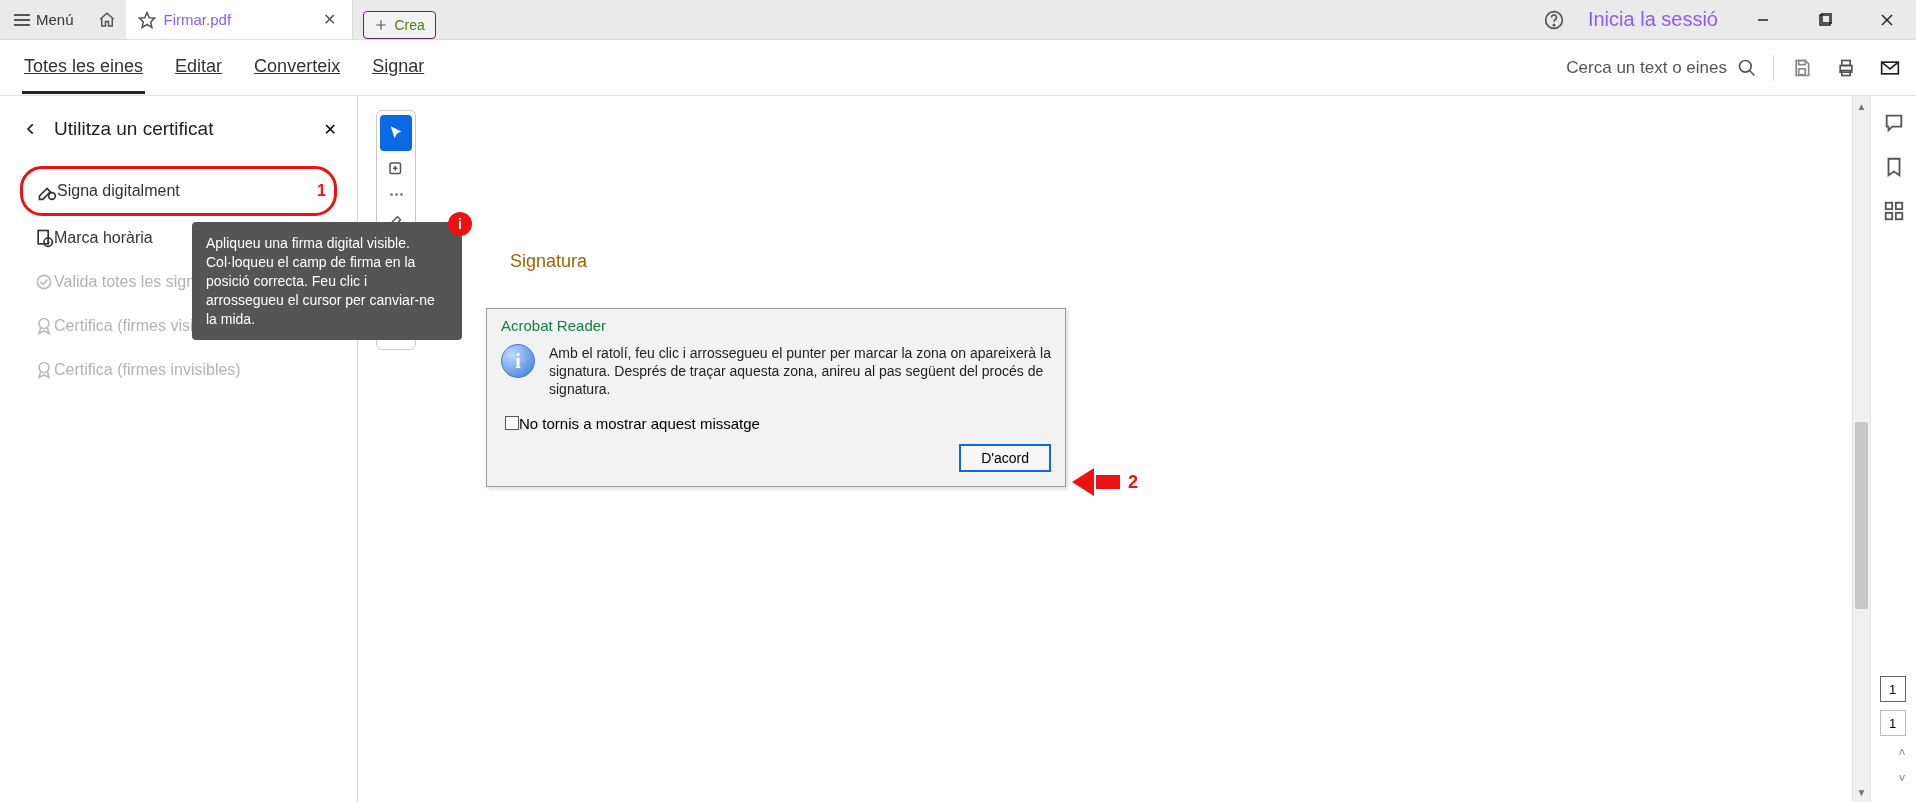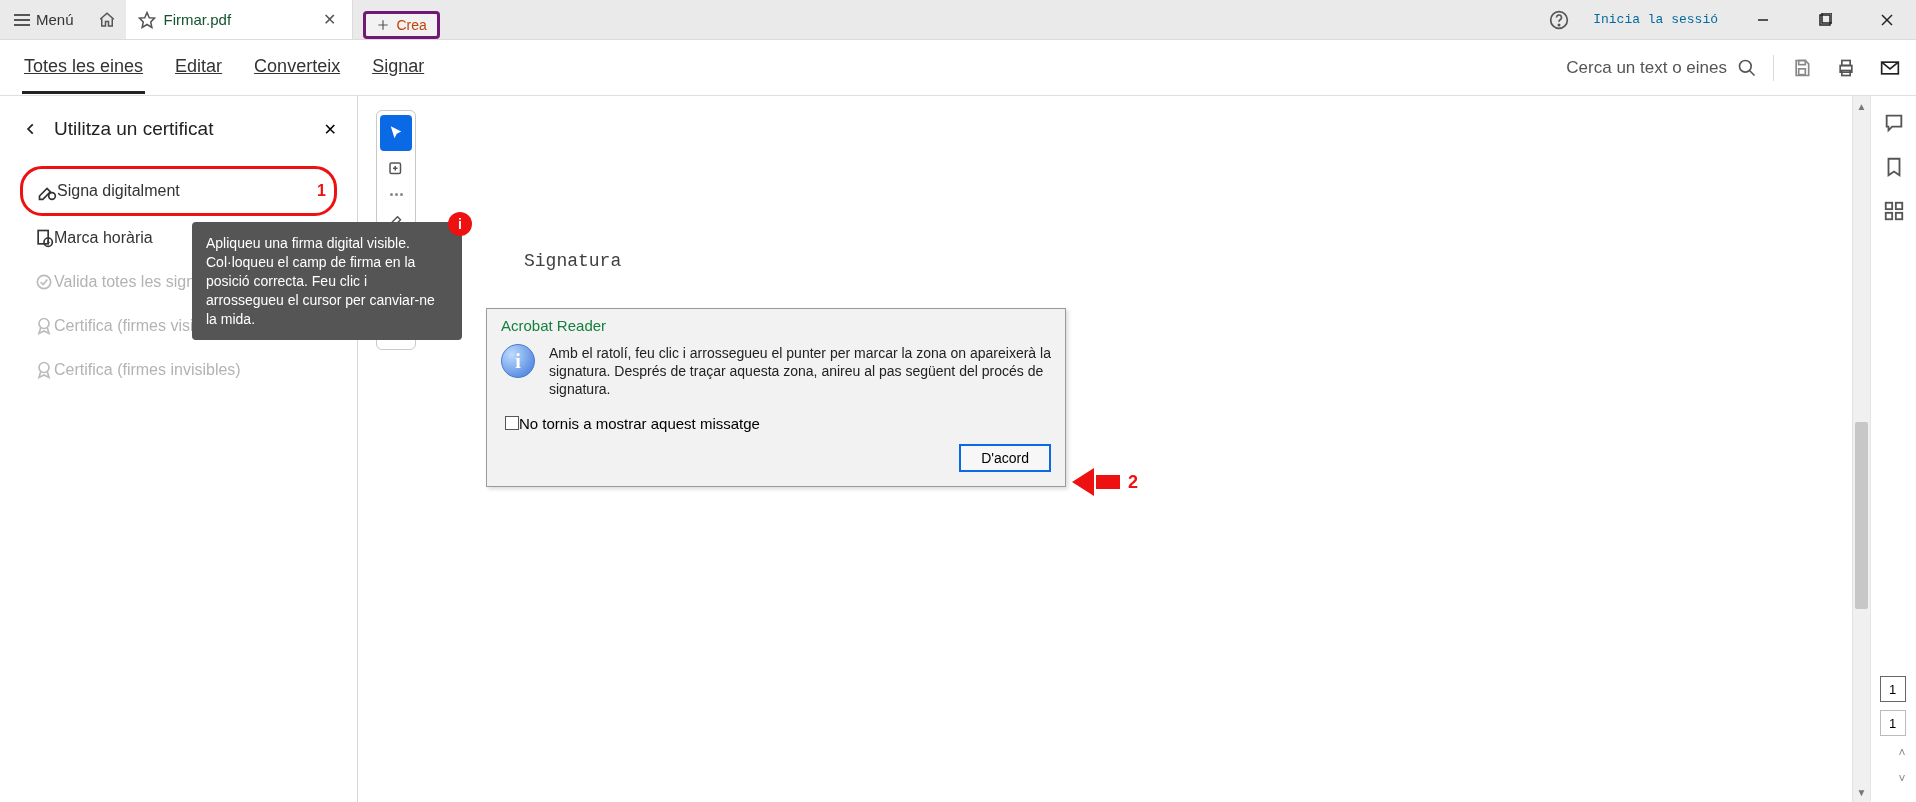--- a/index.html
+++ b/index.html
@@ -13,31 +13,31 @@
     .menu-btn { display: flex; align-items: center; gap: 6px; padding: 0 14px; height: 100%; cursor: pointer; }
     .hamburger { display: inline-flex; flex-direction: column; gap: 3px; }
     .hamburger span { display: block; width: 16px; height: 2px; background: #555; }
     .menu-btn-label { font-size: 15px; color: #333; }
     .home-btn, .create-btn { display: flex; align-items: center; justify-content: center; width: 38px; height: 100%; cursor: pointer; }
     .tab {
       display: flex; align-items: center; height: 100%;
       background: #fff; border-right: 1px solid #dcdcdc;
       padding: 0 12px; gap: 8px;
     }
-    .tab-title { font-size: 15px; color: #14532d; padding-right: 80px; }
+    .tab-title { font-size: 15px; color: #8b5cf6; padding-right: 80px; }
     .tab-close { font-size: 16px; color: #555; cursor: pointer; padding: 2px 4px; }
     .create-tab {
       display: flex; align-items: center; height: 28px;
-      background: #f2f2f2; border: 3px solid #701a75; border-radius: 4px;
+      background: #f2f2f2; border: 1px solid #701a75; border-radius: 4px;
       padding: 0 10px; margin-left: 10px; gap: 6px; cursor: pointer;
-      font-size: 14px; color: #c2410c;
+      font-size: 14px; color: #4d7c0f;
     }
     .titlebar .right { margin-left: auto; display: flex; align-items: center; height: 100%; gap: 4px; }
     .help-btn { width: 36px; display:flex; align-items:center; justify-content:center; cursor:pointer; }
-    .signin { font-size: 13px; color: #0369a1; padding: 0 12px; cursor: pointer; font-family: Liberation Mono, monospace; }
+    .signin { font-size: 20px; color: #8b5cf6; padding: 0 12px; cursor: pointer; }
     .win-ctrl { width: 58px; height: 100%; display:flex; align-items:center; justify-content:center; cursor:pointer; font-size: 14px; color: #222; }
 
     .toolbar {
       display: flex; align-items: center; height: 56px;
       border-bottom: 1px solid #e0e0e0; padding: 0 4px;
     }
     .toolbar .nav { display:flex; gap: 28px; padding-left: 18px; }
     .nav-item { font-size: 18px; color: #333; padding: 14px 2px; cursor:pointer;text-decoration:underline; }
     .nav-item.active { border-bottom: 3px solid #222; font-weight: 500; }
     .toolbar .spacer { flex: 1; }
@@ -82,21 +82,21 @@
       position:absolute; left:18px; top:14px; width:40px;
       border:1px solid #c9c9c9; border-radius:6px; background:#fff;
       display:flex; flex-direction:column; align-items:center; padding:4px 0;
     }
     .vtool { width:32px; height:36px; display:flex; align-items:center; justify-content:center; cursor:pointer; }
     .vtool.active { background:#0a6ae6; border-radius:4px; }
     .vdots { width:20px; height:14px; display:flex; align-items:center; justify-content:center; gap:2px; }
     .vdots span { width:3px; height:3px; background:#888; border-radius:50%; }
 
     .page-label {
-      position:absolute; left: 166px; top: 155px; font-size: 18px; color:#404040;font-family:Liberation Mono, monospace;
+      position:absolute; left: 152px; top: 155px; font-size: 18px; color:#a16207;
     }
     .scrollbar-v {
       width: 18px; background:#f0f0f0; border-left:1px solid #e2e2e2;
       display:flex; flex-direction:column; align-items:center;
     }
     .scrollbar-v .arrow { height: 20px; display:flex; align-items:center; justify-content:center; color:#777; font-size:10px; }
     .scrollbar-v .track { flex:1; width:100%; position:relative; }
     .scrollbar-v .thumb { position:absolute; left:2px; right:2px; top: 46%; height: 28%; background:#c7c7c7; border-radius:2px; }
 
     .doc-body { flex:1; position: relative; }

